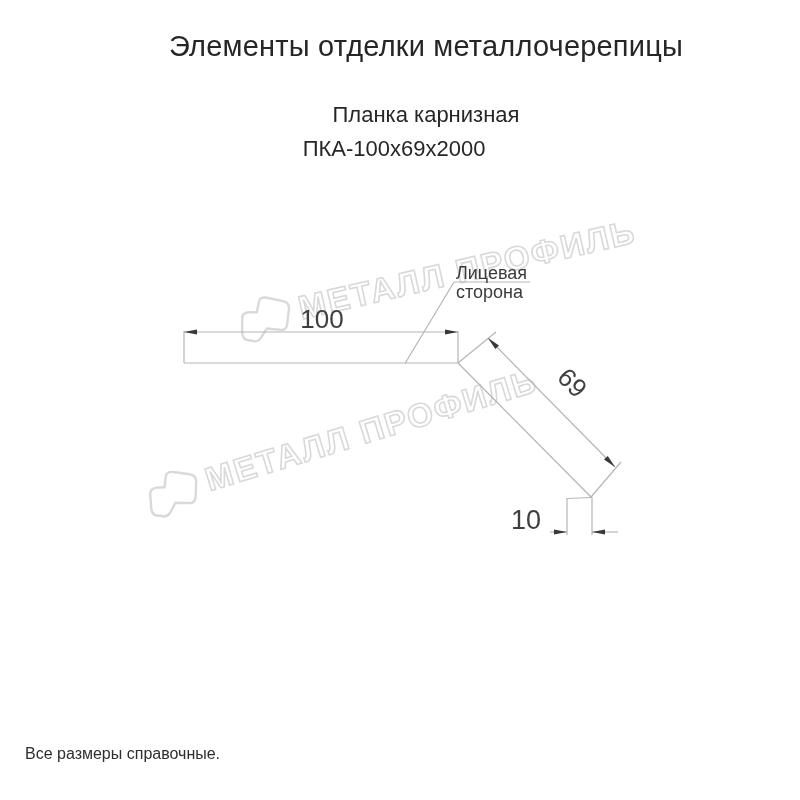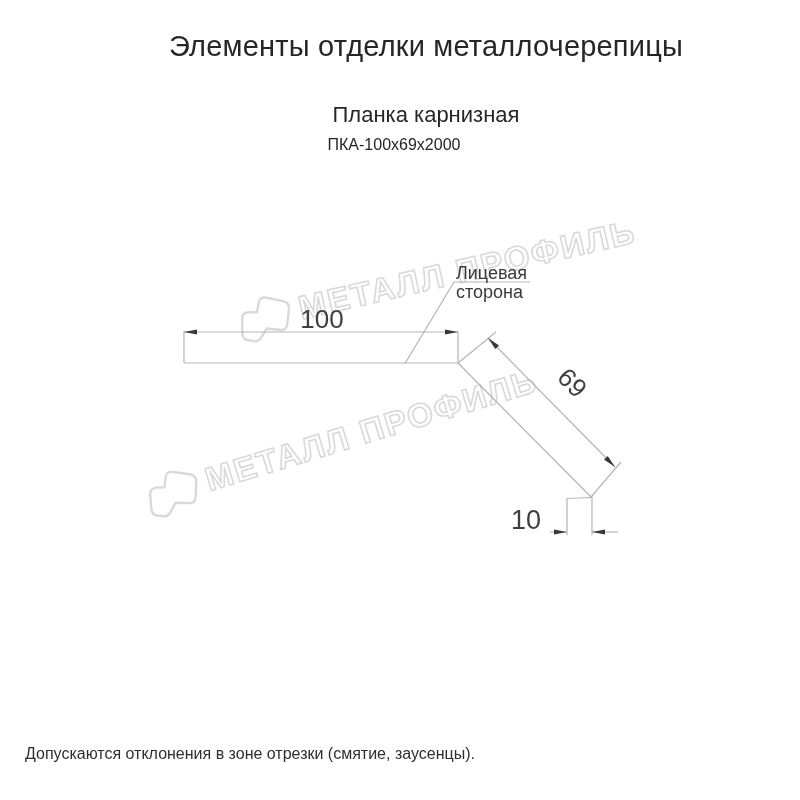--- a/index.html
+++ b/index.html
@@ -5,21 +5,21 @@
   html,body{margin:0;padding:0;}
   body{
     width:800px;height:800px;position:relative;background:#ffffff;
     font-family:"Liberation Sans", sans-serif;overflow:hidden;
   }
   .hdr{
     position:absolute;left:0;width:788px;text-align:center;color:#262626;
   }
   .title{top:30px;font-size:29px;letter-spacing:0.2px;margin-left:32px;}
   .sub1{top:102px;font-size:22px;padding-left:32px;}
-  .sub2{top:136px;font-size:16px;}
+  .sub2{top:136px;font-size:22px;}
   .drawing{position:absolute;left:0;top:0;width:800px;height:800px;}
   .footer{
     position:absolute;left:25px;top:742px;color:#2e2e2e;font-size:16px;line-height:23px;
   }
   svg text{font-family:"Liberation Sans", sans-serif;}
   .dimtxt{fill:#3f3f3f;font-size:26px;}
   .lbltxt{fill:#3a3a3a;font-size:18px;}
   .wmtxt{
     font-size:33px;font-weight:bold;letter-spacing:2px;
     fill:#ffffff;stroke:#d9d9d9;stroke-width:1.6px;
@@ -72,14 +72,14 @@
   <path class="arrow" d="M592,532 L605,529.4 L605,534.6 Z"></path>
   <text class="dimtxt" x="526" y="529" text-anchor="middle" style="font-size:27px">10</text>
 
   <path class="thin" d="M454,282 L405,363.5"></path>
   <path class="thin" d="M454,282 L530,282"></path>
   <text class="lbltxt" x="456" y="279">Лицевая</text>
   <text class="lbltxt" x="456" y="298">сторона</text>
 </svg>
 
 <div class="footer">
-  <div>Допускаются отклонения в зоне отрезки (смятие, заусенцы).</div>
+  <div>Все размеры справочные.</div>
 </div>
 
 </body></html>

